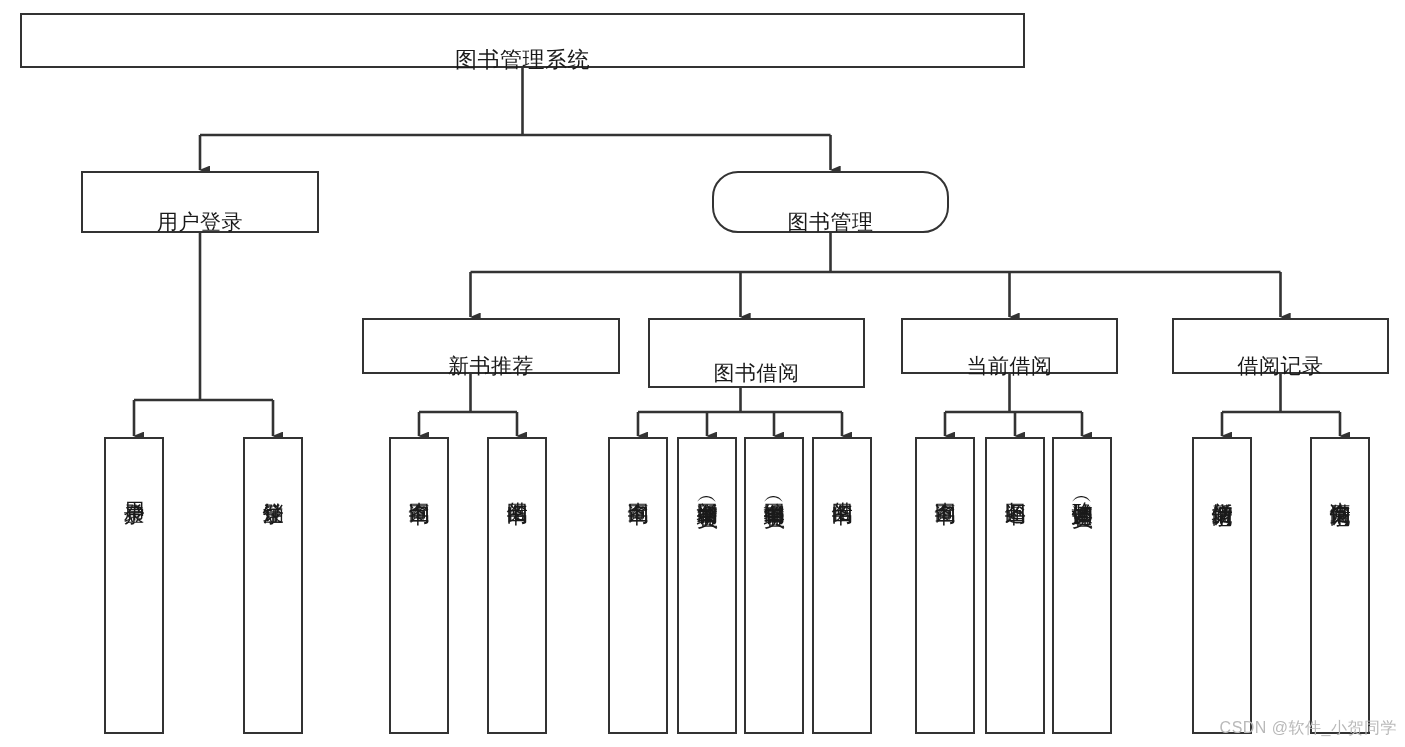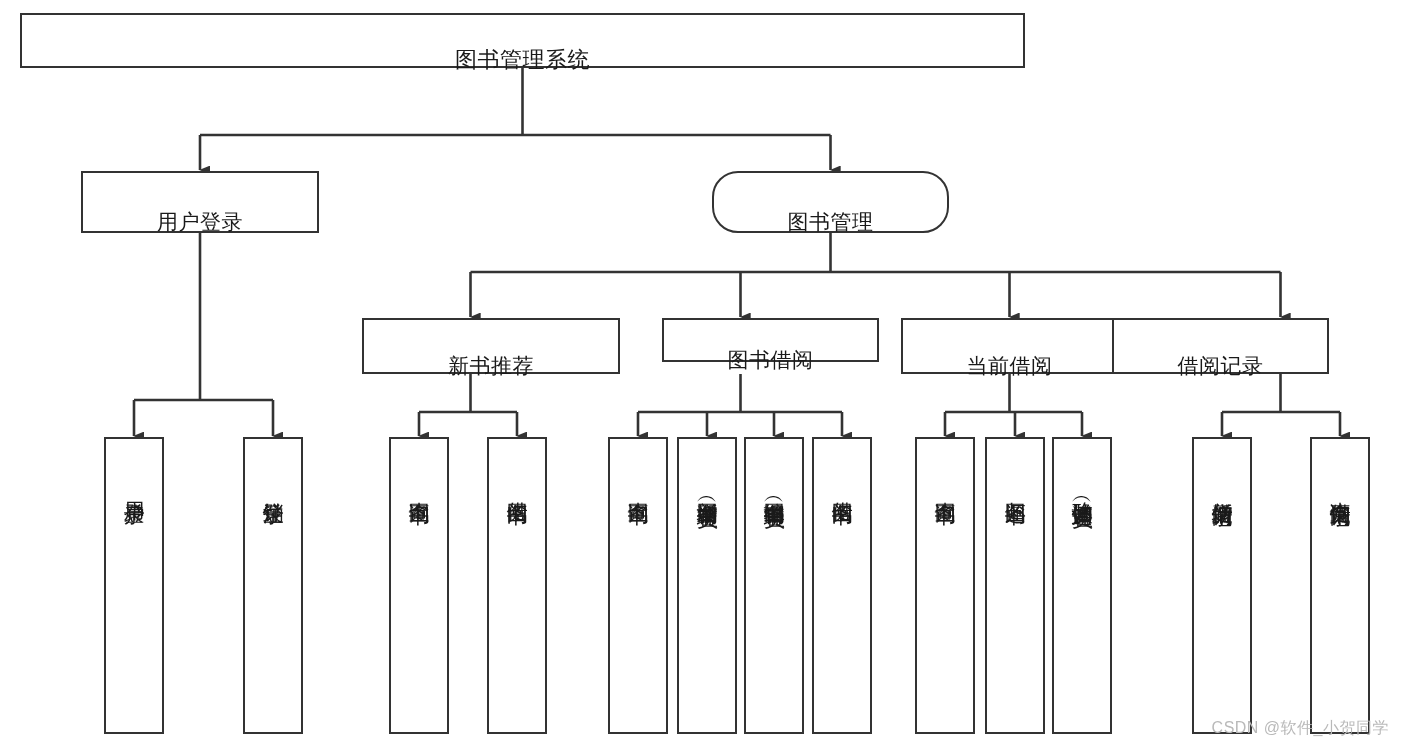--- a/index.html
+++ b/index.html
@@ -61,21 +61,21 @@
     writing-mode: vertical-rl;
     text-orientation: upright;
     font-size: 21px;
     line-height: 1.06;
     letter-spacing: 1px;
     white-space: pre-wrap;
     max-height: 286px;
   }
   #watermark {
     position: absolute;
-    right: 16px;
+    right: 8px;
     bottom: 8px;
     font-size: 16px;
     color: #b9b9b9;
     letter-spacing: 0.5px;
     user-select: none;
     white-space: nowrap;
   }
 </style>
 </head>
 <body>
@@ -129,27 +129,27 @@
       </div>
       <div class="node horiz" style="left: 81px; top: 171px; width: 238px; height: 62px;">
         <span class="node-label">用户登录</span>
       </div>
       <div class="node horiz" style="left: 712px; top: 171px; width: 237px; height: 62px; border-radius: 26px;">
         <span class="node-label">图书管理</span>
       </div>
       <div class="node horiz" style="left: 362px; top: 318px; width: 258px; height: 56px;">
         <span class="node-label">新书推荐</span>
       </div>
-      <div class="node horiz" style="left: 662px; top: 318px; width: 217px; height: 44px;">
+      <div class="node horiz" style="left: 648px; top: 318px; width: 217px; height: 70px;">
         <span class="node-label">图书借阅</span>
       </div>
       <div class="node horiz" style="left: 901px; top: 318px; width: 217px; height: 56px;">
         <span class="node-label">当前借阅</span>
       </div>
-      <div class="node horiz" style="left: 1112px; top: 318px; width: 217px; height: 56px;">
+      <div class="node horiz" style="left: 1172px; top: 318px; width: 217px; height: 56px;">
         <span class="node-label">借阅记录</span>
       </div>
       <div class="node vert" style="left: 104px; top: 437px; width: 60px; height: 297px;">
         <span class="node-label">用户登录</span>
       </div>
       <div class="node vert" style="left: 243px; top: 437px; width: 60px; height: 297px;">
         <span class="node-label">注销登录</span>
       </div>
       <div class="node vert" style="left: 389px; top: 437px; width: 60px; height: 297px;">
         <span class="node-label">查询图书</span>

